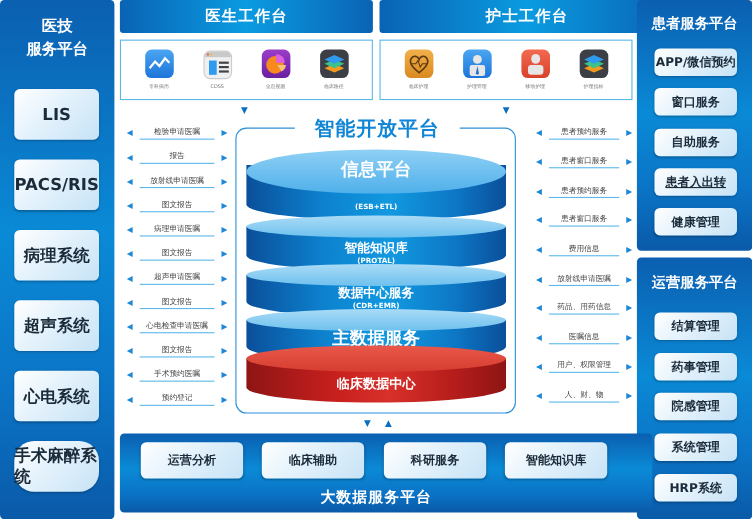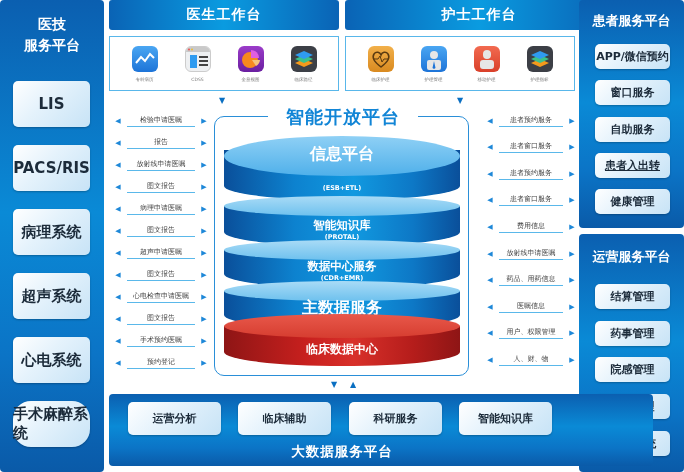--- a/index.html
+++ b/index.html
@@ -83,21 +83,21 @@
   .disk-top {
     position: absolute; left: 0; width: 236px; height: 28px;
     background: linear-gradient(180deg, #a9dbf6 0%, #6ec1ee 100%);
     border-radius: 50%;
   }
   .disk-text { position: absolute; left: 0; width: 236px; text-align: center; color: #fff; font-weight: bold; }
   .red .disk-body { background: linear-gradient(90deg, #8e1515 0%, #c8201e 35%, #d8302a 55%, #b51d1b 80%, #8e1515 100%); }
   .red .disk-top { background: linear-gradient(180deg, #e8584a 0%, #d63d30 100%); }
 
   
-  #bigdata-panel { left: 109px; top: 394px; width: 544px; height: 72px; }
+  #bigdata-panel { left: 109px; top: 394px; width: 484px; height: 72px; }
   #bigdata-panel .light-btn { top: 8px; width: 93px; height: 33px; font-size: 11px; }
   #bigdata-title { position: absolute; left: 0; top: 49px; width: 466px; text-align: center; color: #fff; font-weight: bold; font-size: 13.5px; letter-spacing: 1px; }
 </style>
 </head>
 <body>
 
 <div id="left-panel" class="blue-panel">
   <div class="title">
     <div>医技</div>
     <div>服务平台</div>

